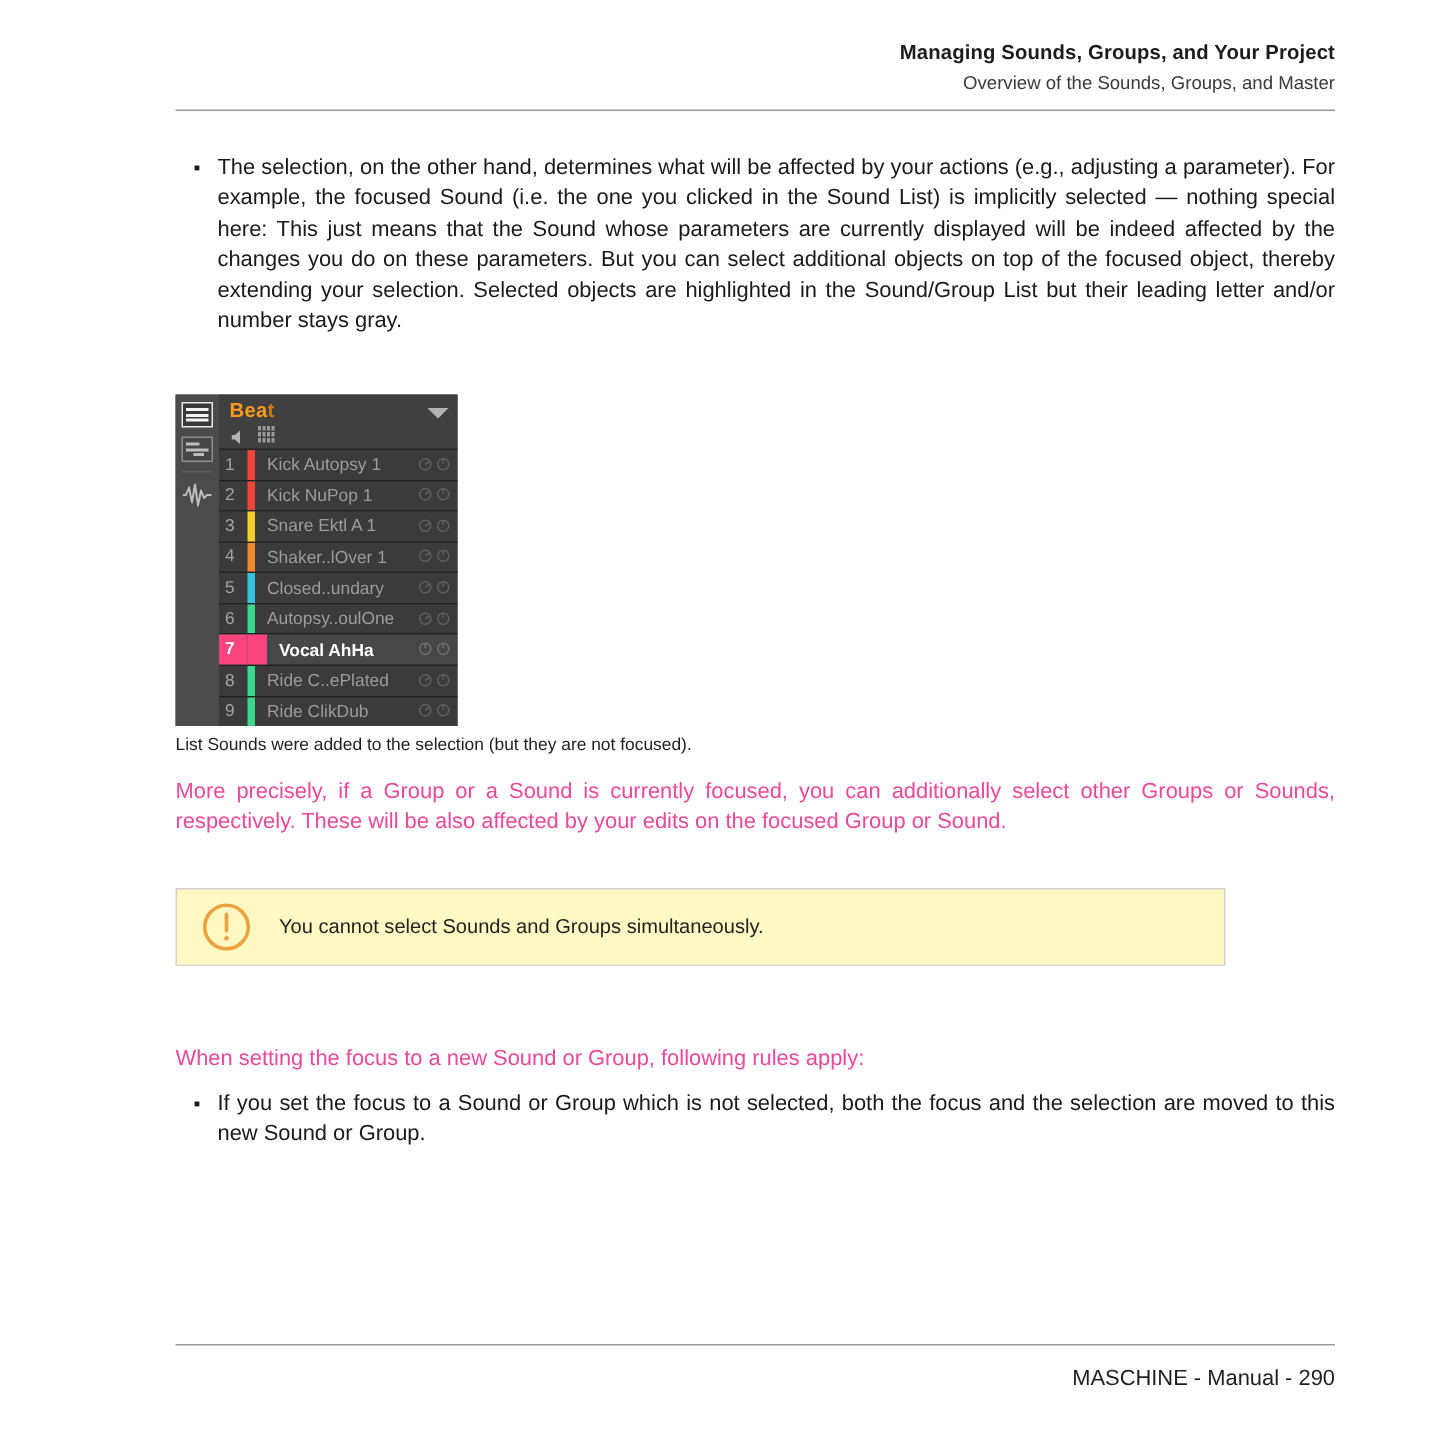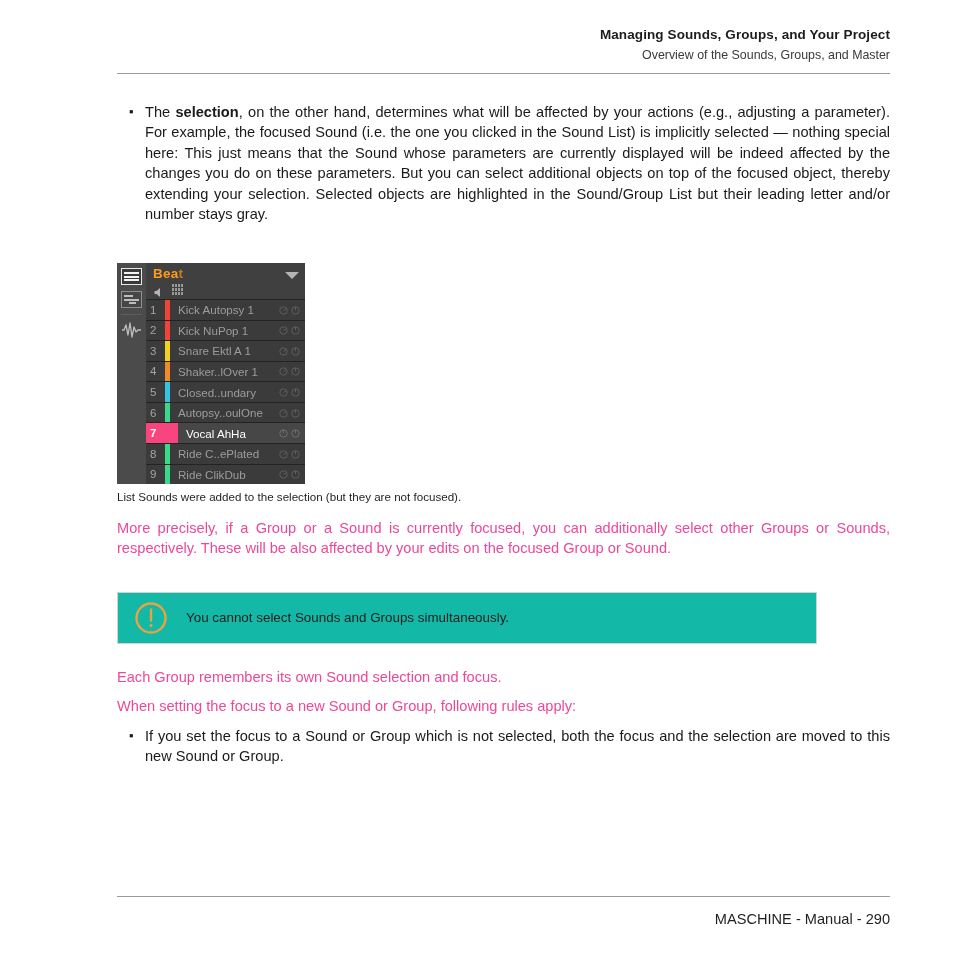--- a/index.html
+++ b/index.html
@@ -87,21 +87,21 @@
     color: #1a1a1a;
   }
   ul.bullets li .bullet-mark {
     position: absolute;
     left: 12px;
     top: 0;
     font-size: 13px;
     line-height: 20.4px;
     color: #1a1a1a;
   }
-  .bold { font-weight: bold; }
+  .bold { font-weight: normal; }
 
   
   .screenshot {
     position: absolute;
     left: 99px;
     top: 263px;
     width: 188px;
     height: 221px;
     background: #343434;
     display: flex;
@@ -264,21 +264,21 @@
     flex: 1 1 auto;
     font-size: 11.6px;
     color: #9c9c9c;
     padding-left: 8px;
     white-space: nowrap;
     overflow: hidden;
     text-overflow: clip;
   }
   .ms-row.focused .ms-name {
     color: #ffffff;
-    font-weight: normal;
+    font-weight: bold;
   }
   .ms-knobs {
     flex: 0 0 auto;
     display: flex;
     gap: 3px;
     padding-right: 5px;
   }
 
   .caption {
     position: absolute;
@@ -290,21 +290,21 @@
     line-height: 15px;
   }
 
   
   .notebox {
     position: absolute;
     left: 99px;
     top: 592px;
     width: 700px;
     height: 52px;
-    background: #14b8a6;
+    background: #fef9c3;
     border: 1px solid #d2d2d2;
     box-sizing: border-box;
     display: flex;
     align-items: center;
   }
   .note-icon {
     flex: 0 0 auto;
     width: 34px;
     height: 34px;
     margin-left: 16px;
@@ -564,23 +564,20 @@
     <span class="note-icon">
       <svg width="34" height="34" viewBox="0 0 34 34" aria-hidden="true">
         <circle cx="17" cy="17" r="14.5" fill="none" stroke="#eba33f" stroke-width="2.4"></circle>
         <line x1="17" y1="8.5" x2="17" y2="19.5" stroke="#eba33f" stroke-width="2.4" stroke-linecap="round"></line>
         <circle cx="17" cy="24.5" r="1.5" fill="#eba33f"></circle>
       </svg>
     </span>
     <span class="note-text">You cannot select Sounds and Groups simultaneously.</span>
   </div>
 
-  <div style="position:absolute;left:99px;top:667px;width:773px;">
-    <p class="para">Each Group remembers its own Sound selection and focus.</p>
-  </div>
   <div style="position:absolute;left:99px;top:696px;width:773px;">
     <p class="para">When setting the focus to a new Sound or Group, following rules apply:</p>
   </div>
 
   <div style="position:absolute;left:99px;top:726px;width:773px;">
     <ul class="bullets">
       <li>
         <span class="bullet-mark">▪</span><span>If you set the focus to a Sound or Group which is not selected, both the focus and the selection are moved to this new Sound or Group.</span>
       </li>
     </ul>

